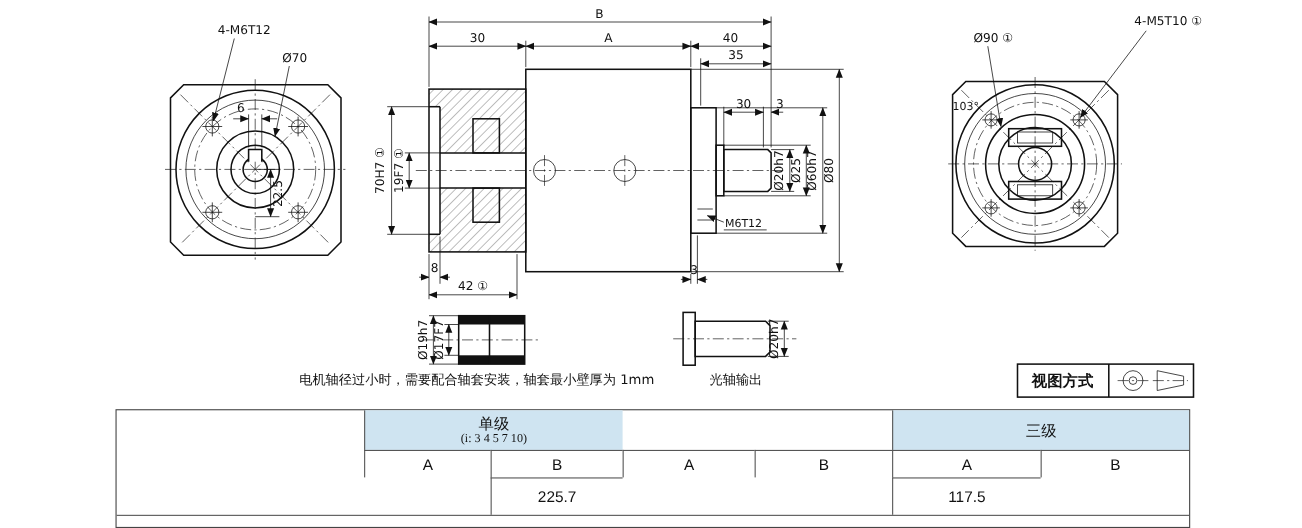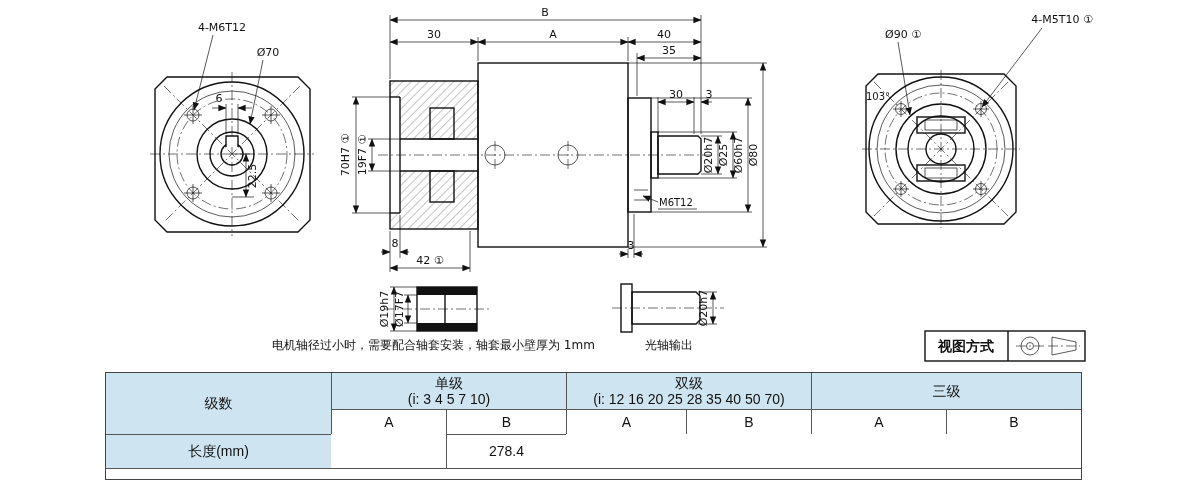--- a/index.html
+++ b/index.html
@@ -20,21 +20,21 @@
     grid-template-columns:225px 115px 120px 120px 125px 135px 135px;
     grid-template-rows:36px 25px 34px 11px;
     border:1.5px solid #444;box-sizing:content-box;background:#fff;}
   .cell{border-left:1px solid #555;border-top:1px solid #555;
     display:flex;align-items:center;justify-content:center;flex-direction:column;
     font-size:14px;line-height:1.15;box-sizing:border-box;}
   .cell.first{border-left:none;}
   .cell.toprow{border-top:none;}
   .head{background:#cfe4f1;}
   .gname{font-size:14px;}
-  .gratio{font-size:14px;white-space:nowrap;}
+  .gratio{font-size:11px;white-space:nowrap;font-family:Liberation Serif, serif;}
 </style>
 </head>
 <body>
 
 <svg id="sheet" width="1184" height="372" viewBox="0 0 1184 372">
   <defs>
     <marker id="arr" viewBox="0 0 10 10" refX="9.5" refY="5" markerWidth="8" markerHeight="8" markerUnits="userSpaceOnUse" orient="auto-start-reverse">
       <path d="M0,1 L10,5 L0,9 Z" fill="#111"></path>
     </marker>
     <pattern id="h1" width="6" height="6" patternUnits="userSpaceOnUse" patternTransform="rotate(45)">
@@ -254,38 +254,33 @@
       <line class="cl" x1="1016" y1="346" x2="1044" y2="346"></line>
       <circle class="tn" cx="1030" cy="346" r="9"></circle>
       <circle class="tn" cx="1030" cy="346" r="3.5"></circle>
       <line class="cl" x1="1048" y1="346" x2="1080" y2="346"></line>
       <path class="tn" d="M1052,337 L1076,342 V350 L1052,355 Z"></path>
     </g>
   </g>
 </svg>
 
 <div class="dim-table">
-  <div class="cell head first toprow" style="grid-area:1/1/3/2">级数</div>
 
   <div class="cell head toprow" style="grid-area:1/2/2/4">
     <div class="gname">单级</div>
     <div class="gratio">(i: 3 4 5 7 10)</div>
-  </div>
-  <div class="cell head toprow" style="grid-area:1/4/2/6">
-    <div class="gname">双级</div>
-    <div class="gratio">(i: 12 16 20 25 28 35 40 50 70)</div>
   </div>
   <div class="cell head toprow" style="grid-area:1/6/2/8">
     <div class="gname">三级</div>
   </div>
 
   <div class="cell" style="grid-area:2/2/3/3">A</div>
   <div class="cell" style="grid-area:2/3/3/4">B</div>
   <div class="cell" style="grid-area:2/4/3/5">A</div>
   <div class="cell" style="grid-area:2/5/3/6">B</div>
   <div class="cell" style="grid-area:2/6/3/7">A</div>
   <div class="cell" style="grid-area:2/7/3/8">B</div>
 
-  <div class="cell head first" style="grid-area:3/1/4/2">长度(mm)</div>
-  <div class="cell" style="grid-area:3/3/4/4">278.4</div>
+  <div class="cell" style="grid-area:3/3/4/4">225.7</div>
+  <div class="cell" style="grid-area:3/6/4/7">117.5</div>
 
   <div class="cell first" style="grid-area:4/1/5/8"></div>
 </div>
 
 </body></html>

